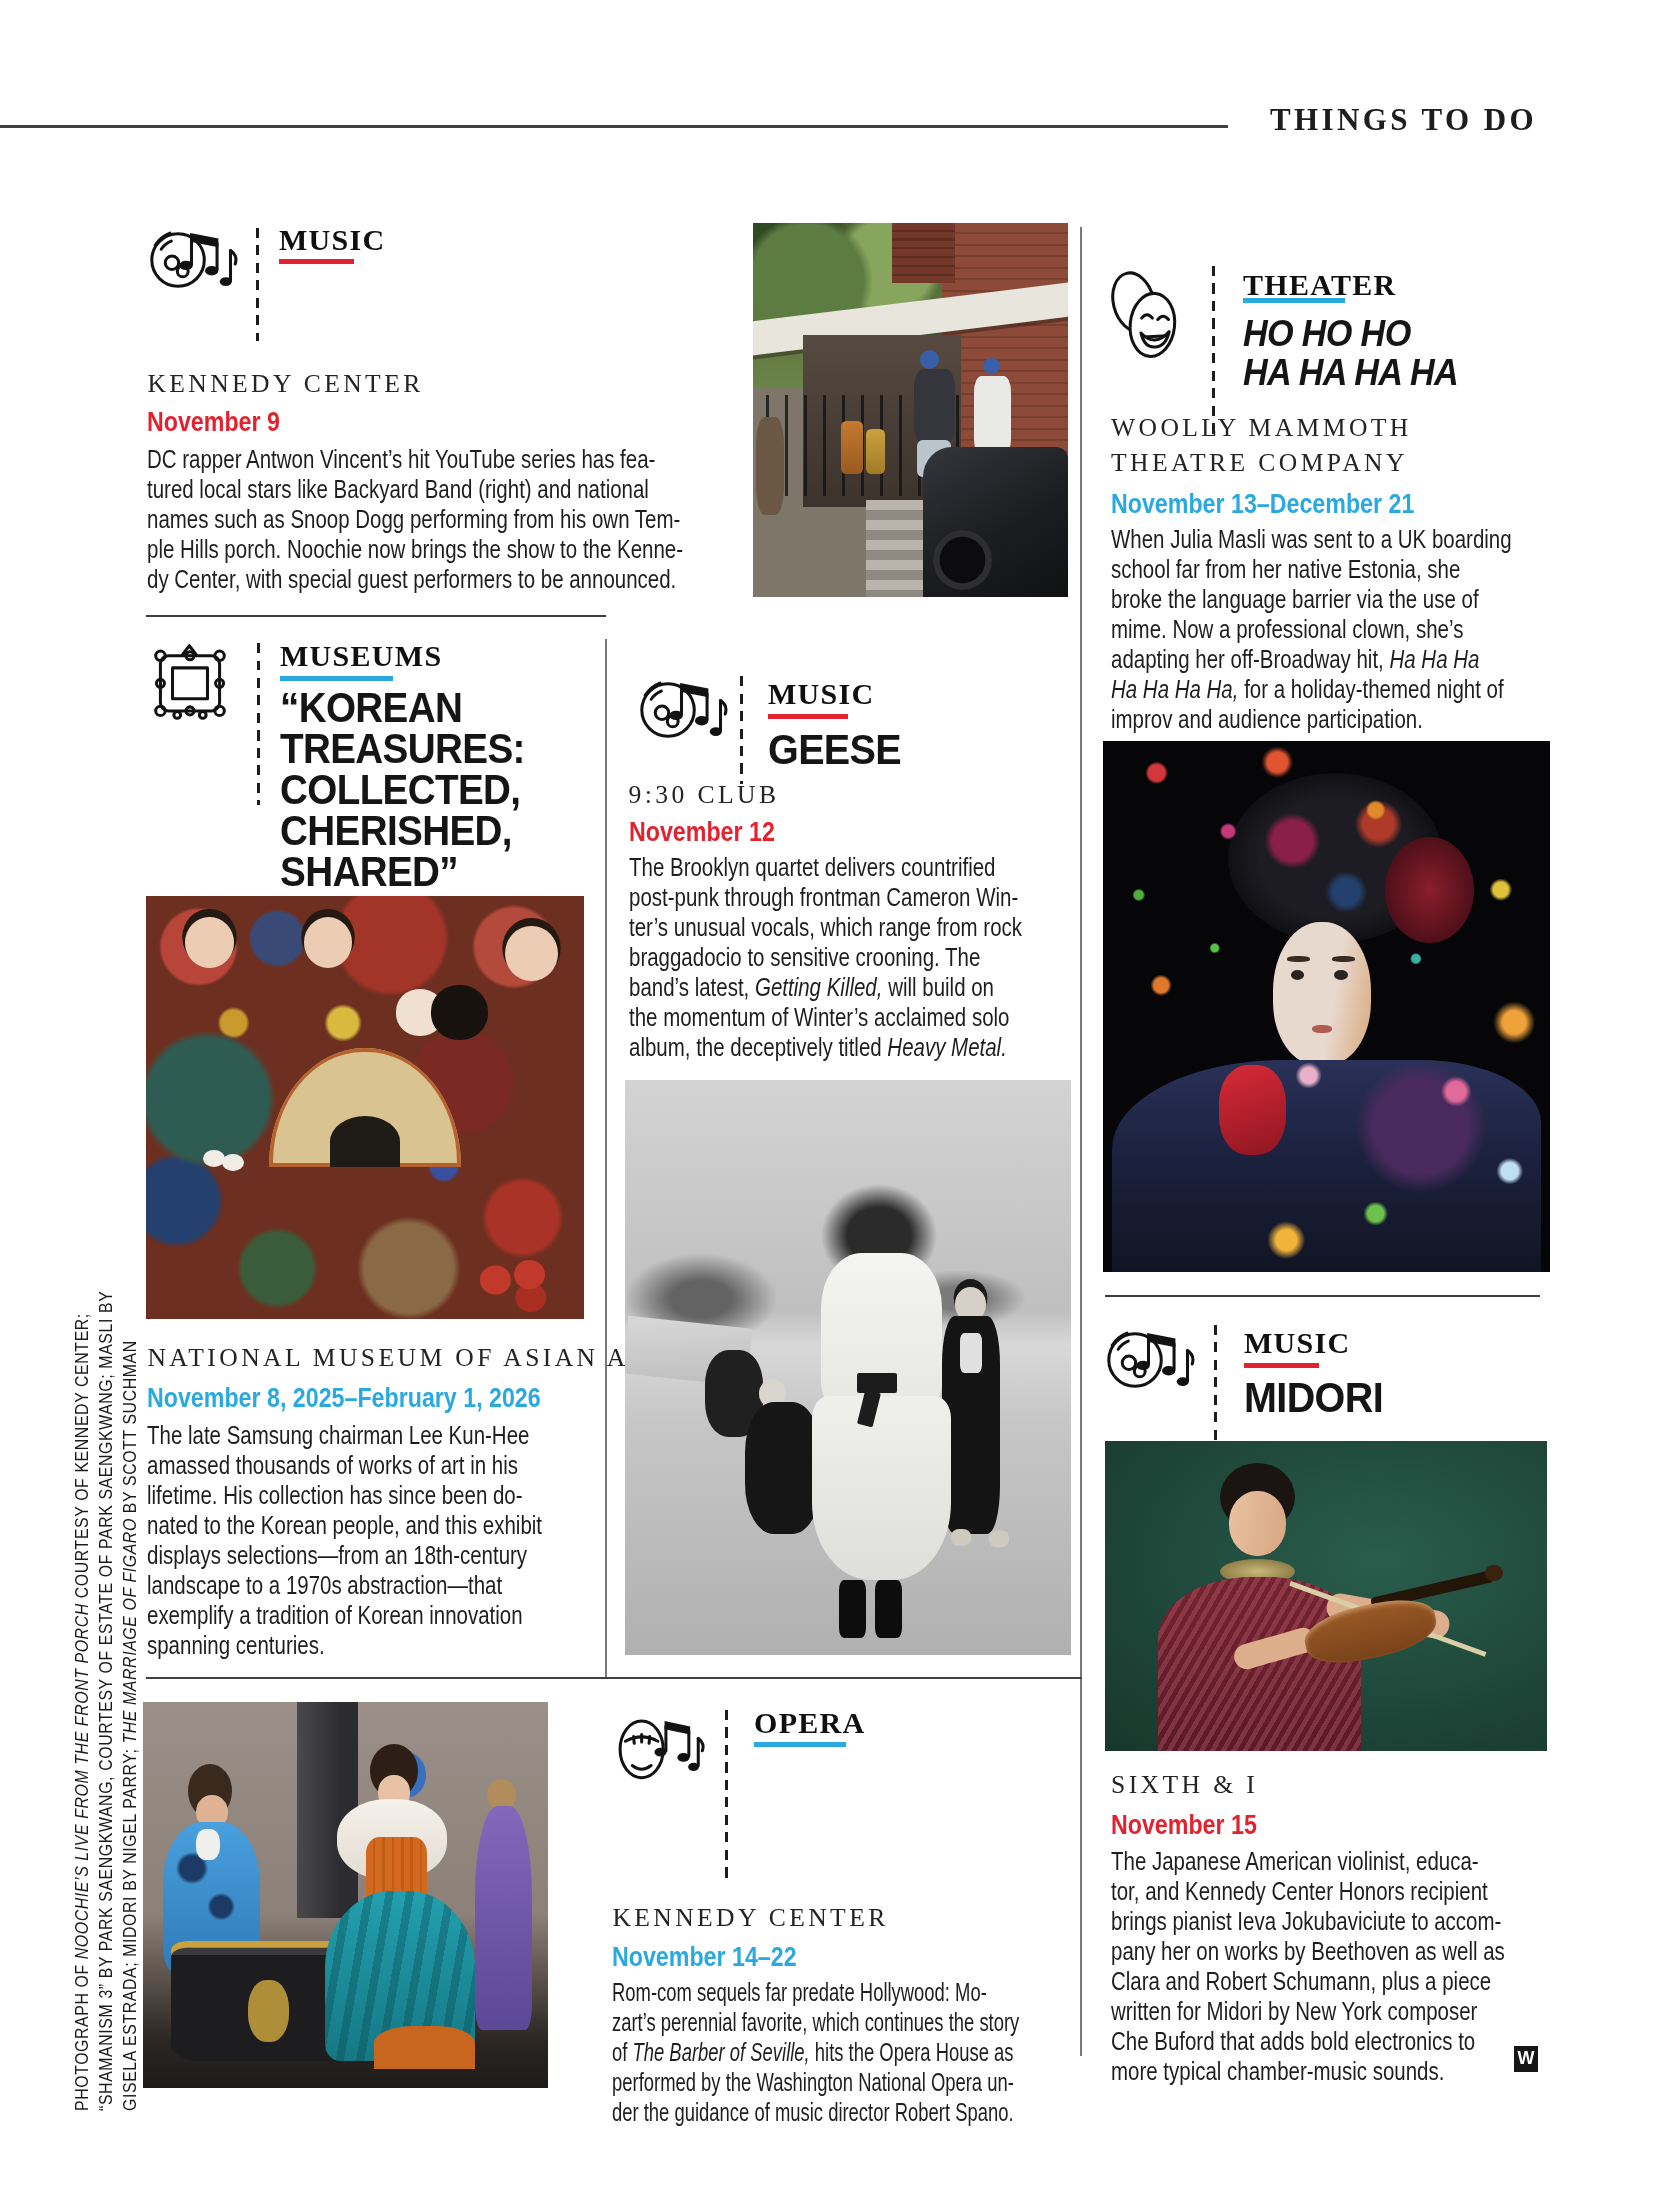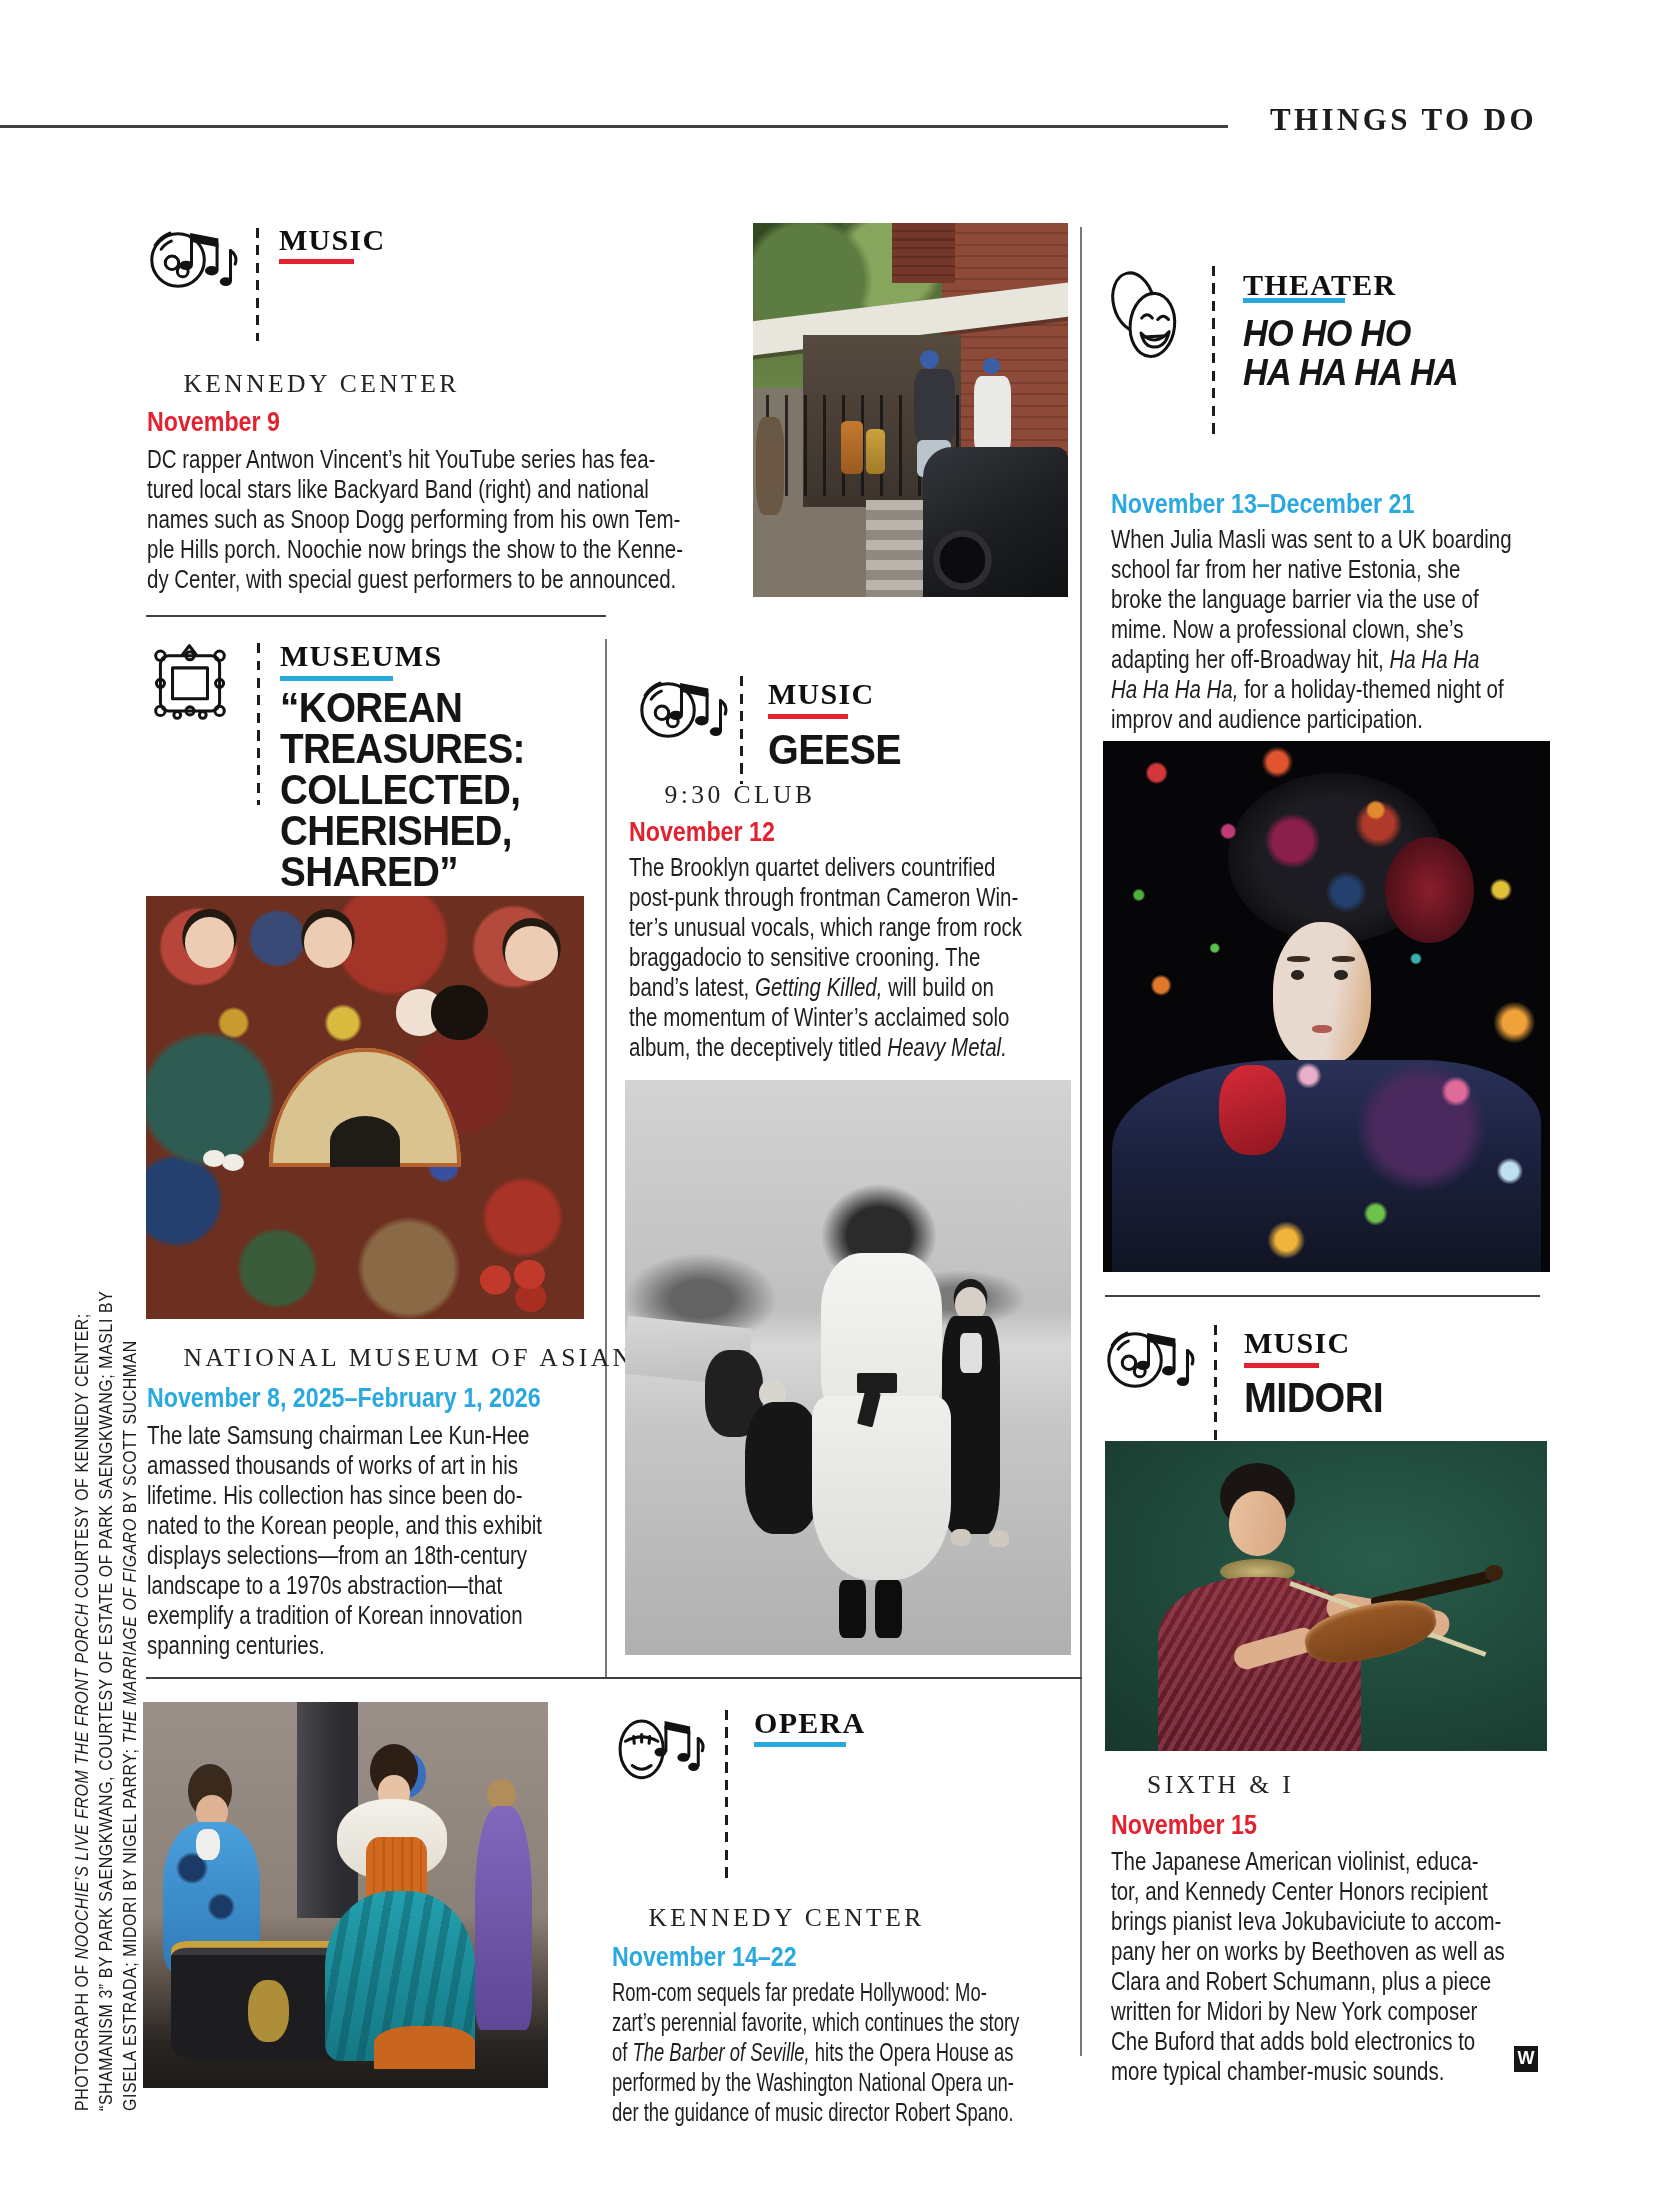--- a/index.html
+++ b/index.html
@@ -16,21 +16,21 @@
   .bar{position:absolute;height:4.7px;}
   .bar.red{background:#e32230;}
   .bar.cyan{background:#2aa9e0;}
   .title .line{font:700 39px/40px "Liberation Sans",sans-serif;letter-spacing:-0.7px;color:#151515;
                transform:scaleX(.95);transform-origin:0 0;white-space:nowrap;}
   .title.italic .line{font-style:italic;}
   .title.t54 .line{font-size:36px;line-height:39px;}
   .title.t56 .line{font-size:38px;line-height:40px;}
   .title.t62 .line{font-size:42px;line-height:41px;transform:scaleX(.92);}
   .title.t64 .line{font-size:43px;line-height:43px;transform:scaleX(.92);}
-  .venue .line{font:400 25.6px/35px "Liberation Serif",serif;letter-spacing:3.4px;color:#242424;white-space:nowrap;margin-left:36px;}
+  .venue .line{font:400 25.6px/35px "Liberation Serif",serif;letter-spacing:3.4px;color:#242424;white-space:nowrap;}
   .date{font:700 27px "Liberation Sans",sans-serif;transform:scaleX(.86);transform-origin:0 0;white-space:nowrap;}
   .date.red{color:#e32230;}
   .date.cyan{color:#2aa9e0;}
   .body .line{font:400 25.6px/30px "Liberation Sans",sans-serif;color:#1e1e1e;
               transform:scaleX(.80);transform-origin:0 0;white-space:nowrap;}
   .body.n72 .line{transform:scaleX(.72);}
   .it{font-style:italic;}
   
   .icon svg{display:block;}
   .icon path,.icon circle,.icon rect,.icon line,.icon ellipse{stroke:#121212;stroke-width:4.5;fill:none;stroke-linecap:round;stroke-linejoin:round;}
@@ -172,20 +172,24 @@
         <line x1="58" y1="110" x2="94" y2="108"></line>
       </svg>
     </div>
     <div class="dash" style="left:113px;top:10px;height:168px;"></div>
     <div class="abs cat" style="left:144px;top:12px;">THEATER</div>
     <div class="bar cyan" style="left:144px;top:42px;width:102px;"></div>
     <div class="abs title italic t54" style="left:144px;top:58px;">
         <div class="line">HO HO HO</div>
         <div class="line">HA HA HA HA</div>
       </div>
+    <div class="abs venue" style="left:12px;top:154px;">
+        <div class="line">WOOLLY MAMMOTH</div>
+        <div class="line">THEATRE COMPANY</div>
+      </div>
     <div class="abs date cyan" style="left:12px;top:233px;">November 13–December 21</div>
     <div class="abs body" style="left:12px;top:268px;">
         <div class="line"><span>When Julia Masli was sent to a UK boarding</span></div>
         <div class="line"><span>school far from her native Estonia, she</span></div>
         <div class="line"><span>broke the language barrier via the use of</span></div>
         <div class="line"><span>mime. Now a professional clown, she’s</span></div>
         <div class="line"><span>adapting her off-Broadway hit, </span><span class="it">Ha Ha Ha</span></div>
         <div class="line"><span class="it">Ha Ha Ha Ha,</span><span> for a holiday-themed night of</span></div>
         <div class="line"><span>improv and audience participation.</span></div>
       </div>

